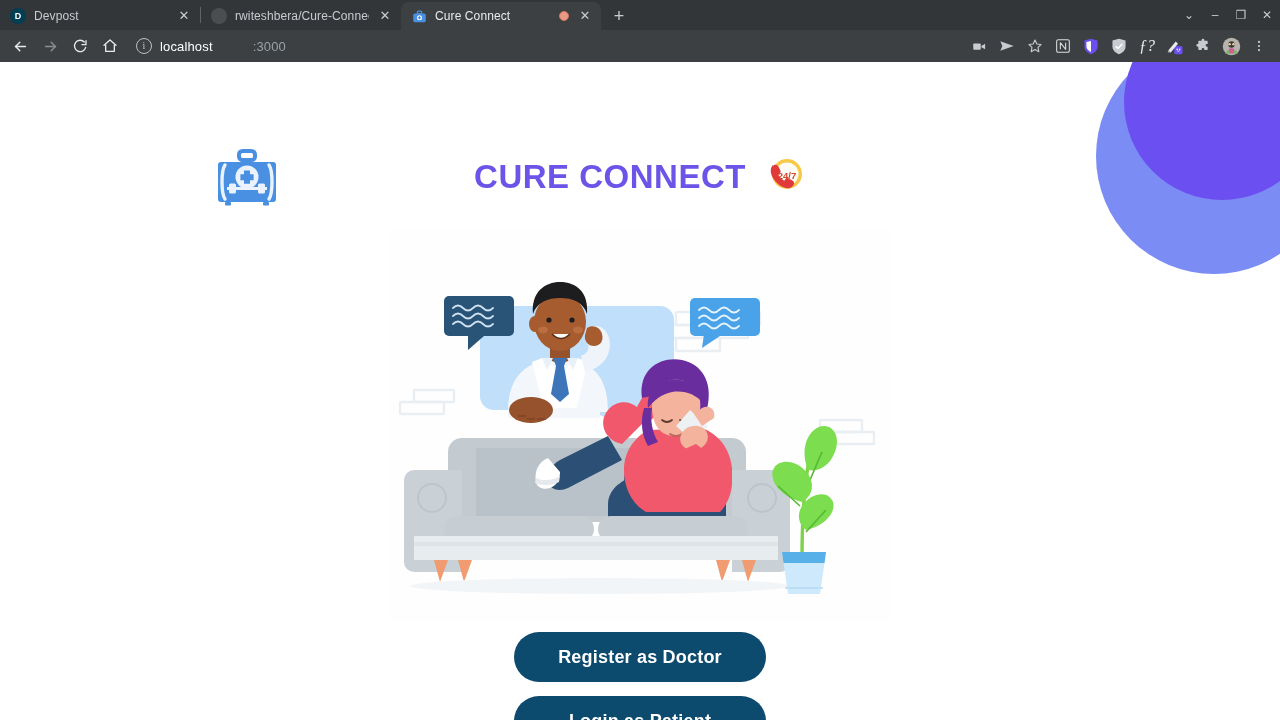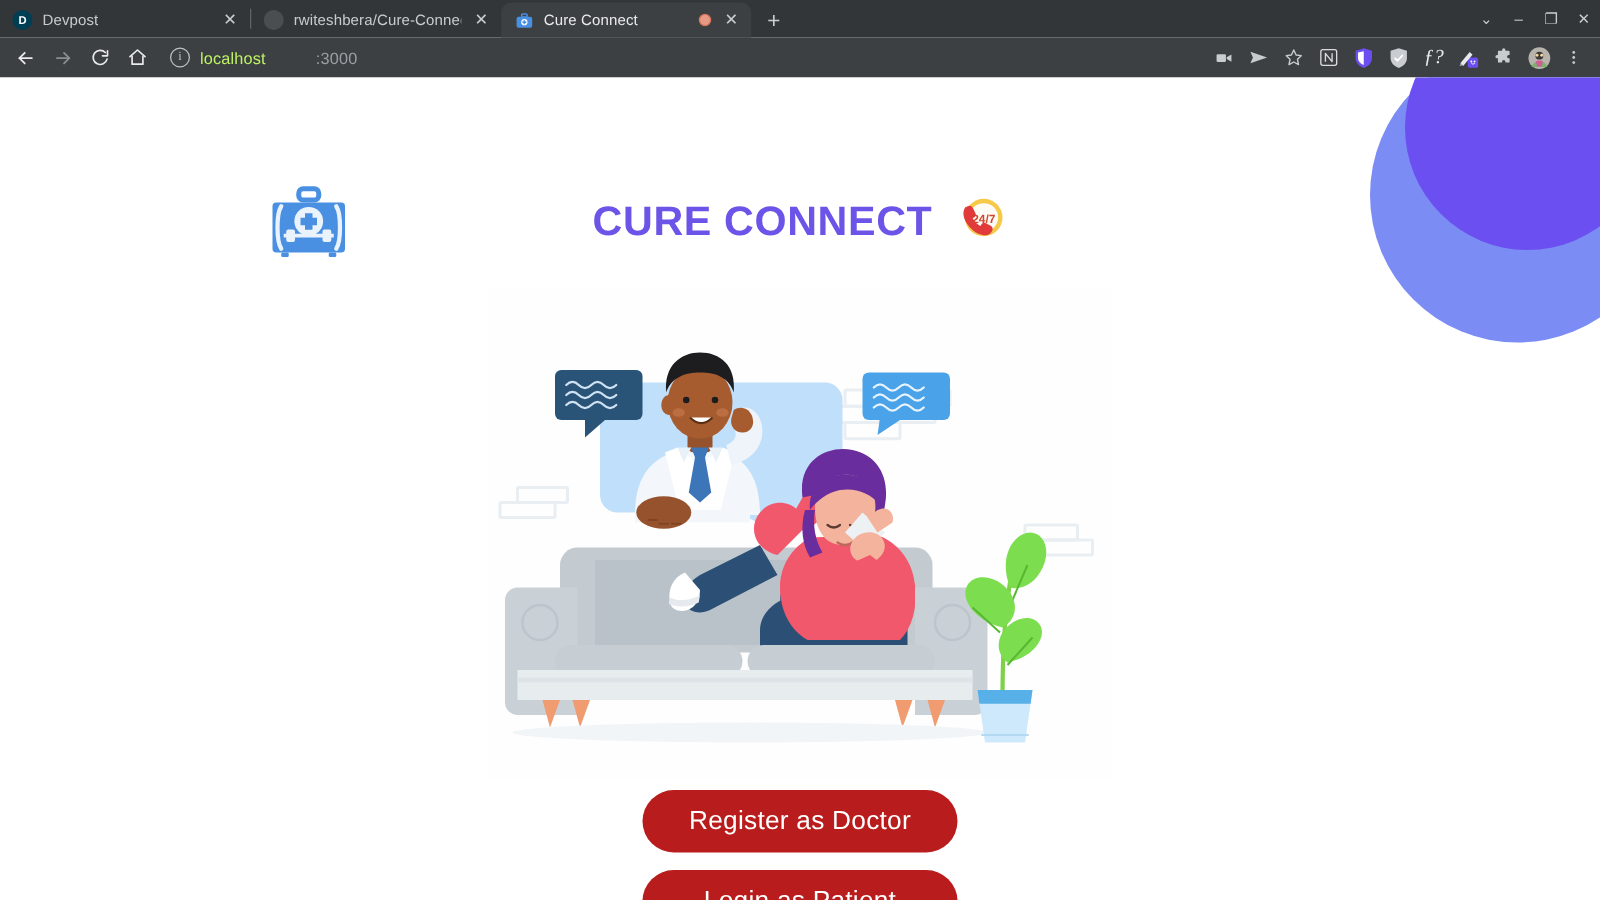--- a/index.html
+++ b/index.html
@@ -75,21 +75,21 @@
   .omnibox {
     flex: 1 1 auto; height: 24px; display: flex; align-items: center;
     gap: 8px; margin-left: 6px; padding-left: 4px;
   }
   .info-icon {
     width: 16px; height: 16px; border: 1.4px solid #bdc1c6; border-radius: 50%;
     color: #bdc1c6; font-size: 10px; line-height: 13px; text-align: center;
     font-family: "Liberation Serif", serif; flex: 0 0 16px;
   }
   .url { color: #e8eaed; font-size: 13px; letter-spacing: .15px; }
-  .url .host { color: #bef264; }
+  .url .host { color: #ffffff; }
   .url .port { color: #9aa0a6; padding-left: 40px; }
   .tb-icons { display: flex; align-items: center; gap: 2px; padding-right: 2px; }
   .tb-ico {
     width: 26px; height: 26px; display: flex; align-items: center;
     justify-content: center; color: #c8cbcf;
   }
 
   
   .page {
     flex: 1 1 auto; position: relative; background: #ffffff; overflow: hidden;
@@ -121,21 +121,21 @@
     background: #fefeff;
   }
   .hero svg { display: block; }
 
   .actions {
     position: absolute; left: 0; right: 0; top: 570px;
     display: flex; flex-direction: column; align-items: center; gap: 14px;
   }
   .btn {
     width: 252px; height: 50px; border-radius: 25px; border: none;
-    background: #b91c1c; color: #ffffff; font-size: 21px; font-weight: normal;
+    background: #0c4a6e; color: #ffffff; font-size: 18px; font-weight: bold;
     font-family: "Liberation Sans", sans-serif; cursor: pointer;
     display: flex; align-items: center; justify-content: center;
     letter-spacing: .2px;
   }
 </style>
 </head>
 <body>
 
 <div class="browser">
 

